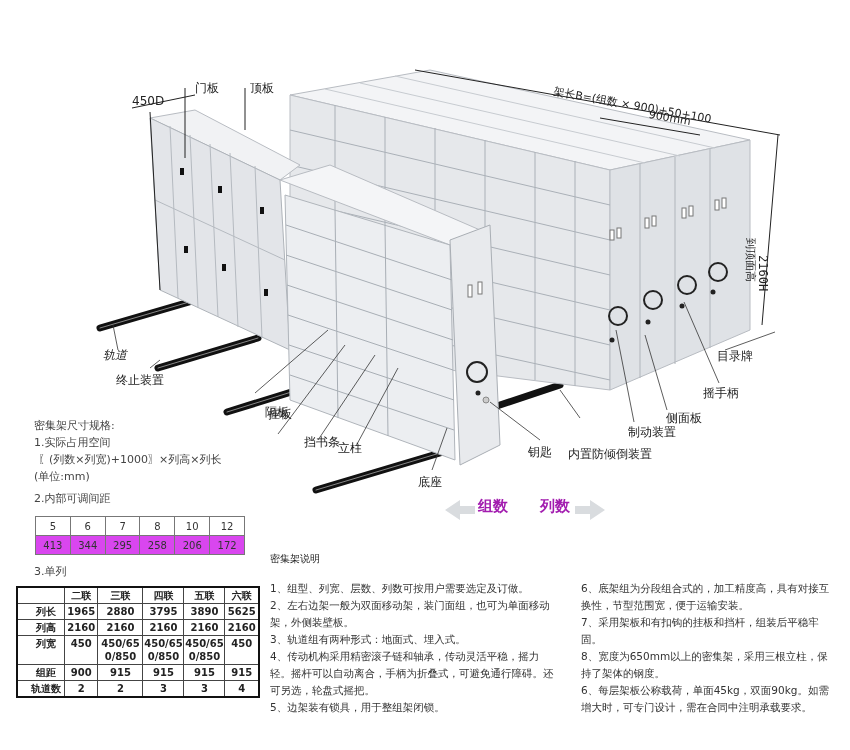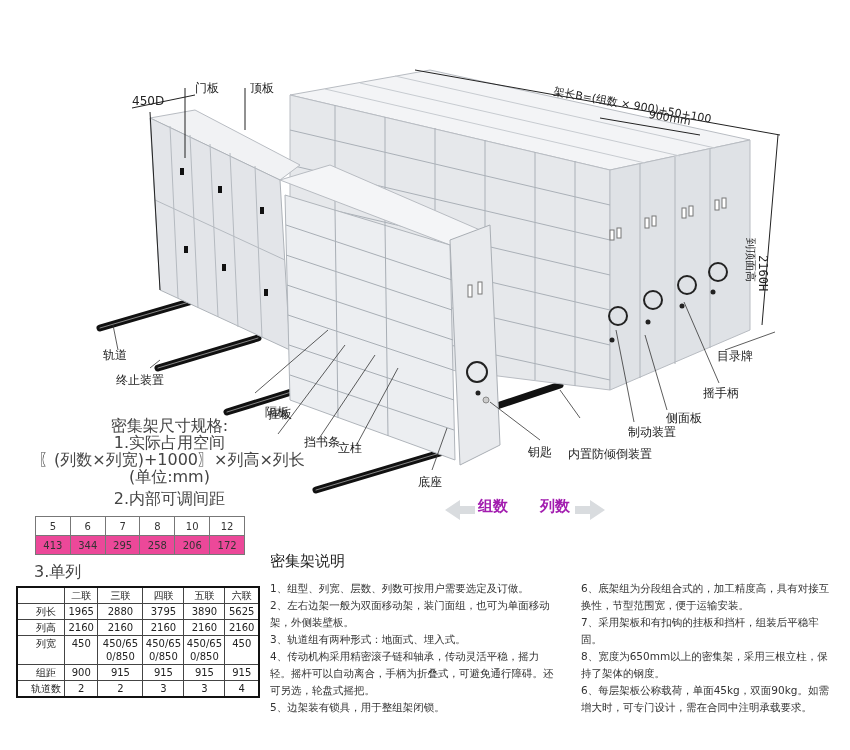--- a/index.html
+++ b/index.html
@@ -1,27 +1,27 @@
 <!DOCTYPE html>
 <html><head>
 <meta charset="utf-8">
 <style>
   html,body{margin:0;padding:0;background:#fff;}
   body{width:850px;height:750px;position:relative;overflow:hidden;font-family:"DejaVu Sans","Liberation Sans",sans-serif;color:#333;}
   .lbl{position:absolute;font-size:12px;color:#222;white-space:nowrap;}
   svg{position:absolute;left:0;top:0;}
-  .spec{position:absolute;font-size:16px;color:#444;line-height:17px;text-align:center;}
+  .spec{position:absolute;font-size:11px;color:#444;line-height:17px;}
   table{border-collapse:collapse;}
   .gap-table{position:absolute;left:35px;top:516px;width:210px;}
   .gap-table td{border:1px solid #777;font-size:10px;text-align:center;height:16px;color:#333;}
-  .gap-table tr.vals td{background:#ec4899;margin-left:46px;}
-  .single-table{position:absolute;left:16px;top:586px;width:244px;border:2px solid #111;}
+  .gap-table tr.vals td{background:#d946ef;margin-left:46px;}
+  .single-table{position:absolute;left:16px;top:586px;width:244px;border:2px solid #111;font-weight:bold;}
   .single-table td{border:1px solid #444;font-size:10px;text-align:center;color:#222;padding:1px 0;line-height:13px;}
   .single-table td.rh{width:36px;padding-left:10px;}
-  .notes-title{position:absolute;left:270px;top:552px;font-size:15px;color:#222;}
+  .notes-title{position:absolute;left:270px;top:552px;font-size:10px;color:#222;}
   .notes{position:absolute;font-size:10.5px;color:#333;line-height:17px;}
   .notes div{margin:0;}
   .dir{position:absolute;top:497px;font-size:15px;color:#a21caf;font-weight:bold;}
 </style>
 </head>
 <body>
 
 <svg width="850" height="520" viewBox="0 0 850 520">
 
   <g stroke-linecap="round">
@@ -168,21 +168,21 @@
 </svg>
 
 <div class="lbl" style="left:132px;top:94px;font-size:12px;">450D</div>
 <div class="lbl" style="left:555px;top:84px;transform:rotate(10deg);transform-origin:left top;font-size:11px;">架长B=(组数 × 900)+50+100</div>
 <div class="lbl" style="left:650px;top:108px;transform:rotate(10deg);transform-origin:left top;font-size:11px;">900mm</div>
 <div class="lbl" style="left:770px;top:255px;transform:rotate(90deg);transform-origin:left top;font-size:12px;font-family:'DejaVu Sans Mono',monospace;">2160H</div>
 <div class="lbl" style="left:758px;top:238px;transform:rotate(90deg);transform-origin:left top;font-size:11px;">到顶面高</div>
 
 <div class="lbl" style="left:195px;top:80px;">门板</div>
 <div class="lbl" style="left:250px;top:80px;">顶板</div>
-<div class="lbl" style="left:103px;top:347px;">轨道</div>
+<div class="lbl" style="left:103px;top:347px;font-style:italic;">轨道</div>
 <div class="lbl" style="left:116px;top:372px;">终止装置</div>
 <div class="lbl" style="left:237px;top:404px;margin-left:28px;">隔板</div>
 <div class="lbl" style="left:268px;top:406px;">挂板</div>
 <div class="lbl" style="left:304px;top:434px;">挡书条</div>
 <div class="lbl" style="left:338px;top:440px;">立柱</div>
 <div class="lbl" style="left:418px;top:474px;">底座</div>
 <div class="lbl" style="left:528px;top:444px;">钥匙</div>
 <div class="lbl" style="left:568px;top:446px;">内置防倾倒装置</div>
 <div class="lbl" style="left:628px;top:424px;">制动装置</div>
 <div class="lbl" style="left:666px;top:410px;">侧面板</div>

